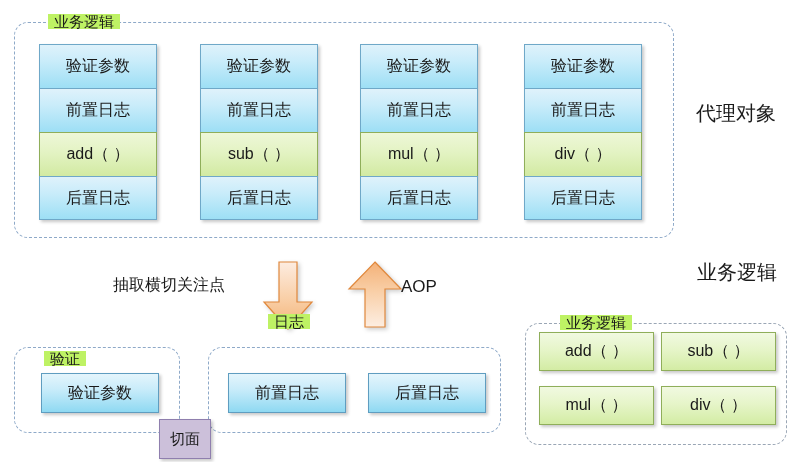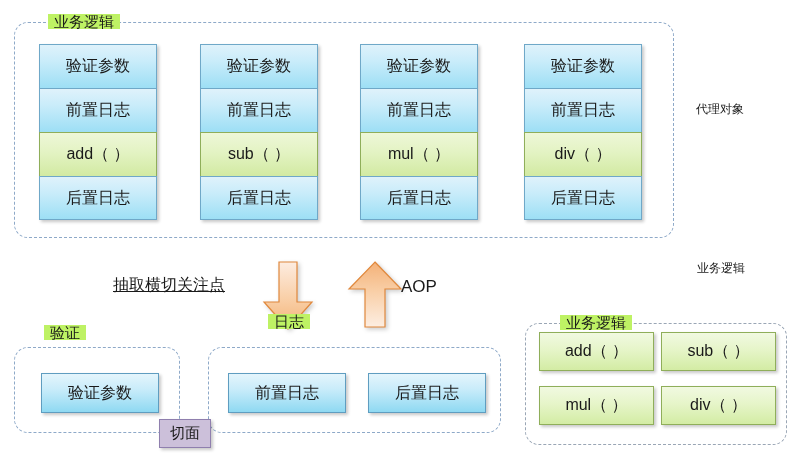--- a/index.html
+++ b/index.html
@@ -41,21 +41,21 @@
 
   
   .plainlabel {
     position: absolute;
     color: #1a1a1a;
     font-size: 15px;
     line-height: 1;
     white-space: nowrap;
   }
   .plainlabel.big {
-    font-size: 12px;
+    font-size: 20px;
   }
 
   
   .proxy-col {
     position: absolute;
     width: 118px;
     box-sizing: border-box;
     box-shadow: 2px 2px 3px rgba(0,0,0,0.22);
   }
   .cell {
@@ -165,21 +165,21 @@
     <div class="cell blue last">后置日志</div>
   </div>
 
   <div class="proxy-col" style="left:524px; top:44px;">
     <div class="cell blue">验证参数</div>
     <div class="cell blue">前置日志</div>
     <div class="cell green">div（ ）</div>
     <div class="cell blue last">后置日志</div>
   </div>
 
-  <div class="plainlabel" style="left:113px; top:277px; font-size:16px;text-decoration:underline;">抽取横切关注点</div>
+  <div class="plainlabel" style="left:113px; top:277px; font-size:16px;">抽取横切关注点</div>
 
   <div class="plainlabel" style="left:401px; top:278px; font-size:17px;">AOP</div>
 
   <svg class="arrow" style="left:262px; top:261px;" width="52" height="70" viewBox="0 0 52 70">
     <defs>
       <linearGradient id="gradDown" x1="0" y1="0" x2="0" y2="1">
         <stop offset="0%" stop-color="#fdece0"></stop>
         <stop offset="55%" stop-color="#f9cfa7"></stop>
         <stop offset="100%" stop-color="#f3b377"></stop>
       </linearGradient>
@@ -192,29 +192,29 @@
       <linearGradient id="gradUp" x1="0" y1="0" x2="0" y2="1">
         <stop offset="0%" stop-color="#f4b178"></stop>
         <stop offset="45%" stop-color="#f9cfa7"></stop>
         <stop offset="100%" stop-color="#fdeee2"></stop>
       </linearGradient>
     </defs>
     <polygon points="28,2 54,29 38,29 38,67 18,67 18,29 2,29" fill="url(#gradUp)" stroke="#e0883c" stroke-width="1.2"></polygon>
   </svg>
 
   <div class="dashgroup" style="left:14px; top:347px; width:166px; height:86px;"></div>
-  <div class="group-caption" style="left:44px; top:325px;">验证</div>
+  <div class="group-caption" style="left:44px; top:351px;">验证</div>
   <div class="bluebox" style="left:41px; top:373px; width:118px; height:40px;">验证参数</div>
 
   <div class="dashgroup" style="left:208px; top:347px; width:293px; height:86px;"></div>
   <div class="group-caption" style="left:232px; top:314px;margin-left:36px;">日志</div>
   <div class="bluebox" style="left:228px; top:373px; width:118px; height:40px;">前置日志</div>
   <div class="bluebox" style="left:368px; top:373px; width:118px; height:40px;">后置日志</div>
 
-  <div class="aspect-badge" style="left:159px; top:419px; width:52px; height:29px;">切面</div>
+  <div class="aspect-badge" style="left:159px; top:419px; width:52px; height:40px;">切面</div>
 
   <div class="plainlabel big" style="left:697px; top:262px;">业务逻辑</div>
 
   <div class="dashgroup green-group" style="left:525px; top:323px; width:262px; height:122px;"></div>
   <div class="group-caption" style="left:560px; top:315px;">业务逻辑</div>
 
   <div class="greenbox" style="left:539px; top:332px; width:115px; height:39px;">add（ ）</div>
   <div class="greenbox" style="left:661px; top:332px; width:115px; height:39px;">sub（ ）</div>
   <div class="greenbox" style="left:539px; top:386px; width:115px; height:39px;">mul（ ）</div>
   <div class="greenbox" style="left:661px; top:386px; width:115px; height:39px;">div（ ）</div>

